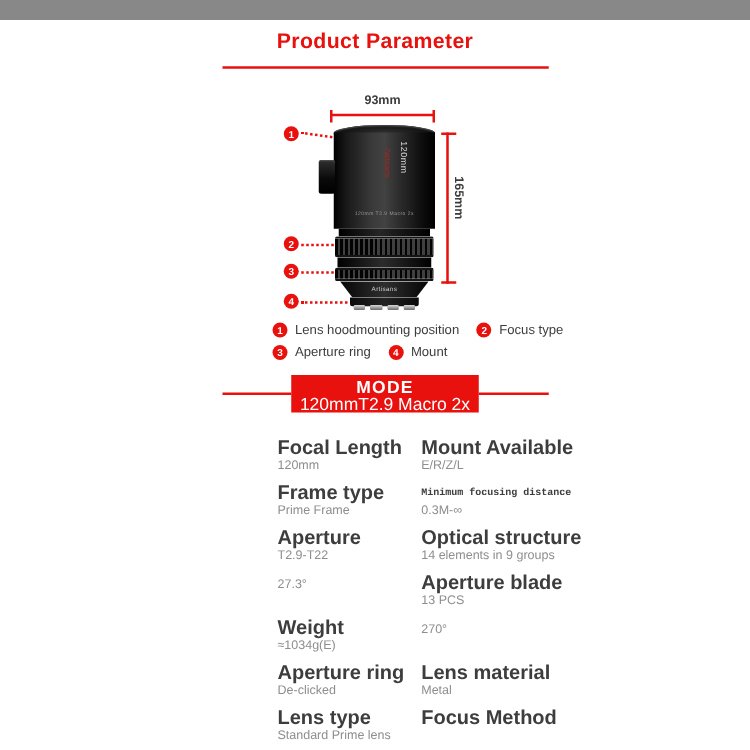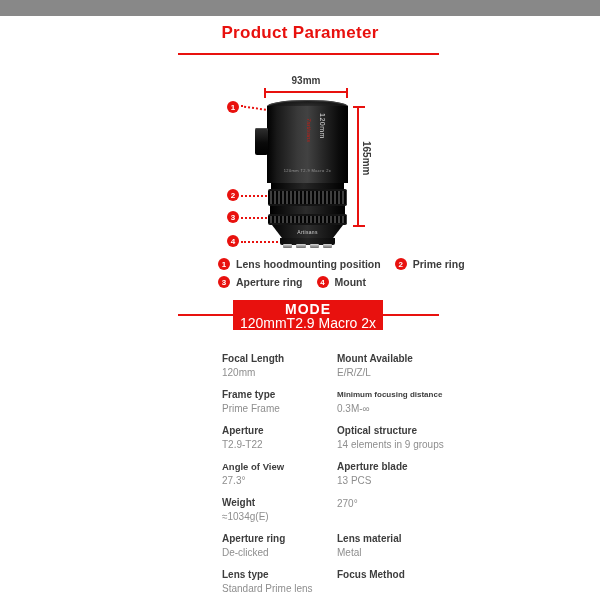--- a/index.html
+++ b/index.html
@@ -99,41 +99,41 @@
   .c1{left:227px;top:85px;} .l1{left:241px;top:91px;width:25px;transform:rotate(8deg);}
   .c2{left:227px;top:173px;} .l2{left:241px;top:179px;width:26px;}
   .c3{left:227px;top:195px;} .l3{left:241px;top:201px;width:26px;}
   .c4{left:227px;top:219px;} .l4{left:241px;top:225px;width:37px;}
 
   
   .legend-row{position:absolute;left:218px;display:flex;align-items:center;gap:14px;}
   .legend-row1{top:242px;}
   .legend-row2{top:260px;}
   .legend-item{display:flex;align-items:center;gap:6px;}
-  .legend-label{font-size:10.5px;color:#3d3d3d;font-weight:bold;white-space:nowrap;}
+  .legend-label{font-size:10.5px;color:#3d3d3d;font-weight:normal;white-space:nowrap;}
 
   
   .mode-line{position:absolute;top:298px;border-top:2px solid var(--red);}
   .mode-line-left{left:178px;width:55px;}
   .mode-line-right{left:383px;width:56px;}
   .mode-banner{
     position:absolute;left:233px;top:284px;width:150px;height:30px;background:var(--red);
     color:#fff;text-align:center;
   }
   .mode-title{font-size:14px;font-weight:bold;letter-spacing:1px;line-height:17px;margin-top:1px;text-align:center;}
   .mode-subtitle{font-size:14px;line-height:11px;}
 
   
   .specs{
     position:absolute;left:222px;top:336px;width:230px;
     display:grid;grid-template-columns:115px 115px;row-gap:9px;column-gap:0;
   }
   .spec-cell{min-height:25px;}
-  .spec-label{font-size:10px;font-weight:bold;color:var(--label);line-height:13px;white-space:nowrap;}
-  .spec-label.sm{font-size:8px;}
+  .spec-label{font-size:16px;font-weight:bold;color:var(--label);line-height:13px;white-space:nowrap;}
+  .spec-label.sm{font-size:8px;font-family:Liberation Mono, monospace;}
   .spec-label.md{font-size:9.5px;}
   .spec-value{font-size:10px;color:var(--value);line-height:12px;margin-top:2px;white-space:nowrap;}
 </style>
 </head>
 <body>
 
 <div class="page">
 
   <div class="page-title">Product Parameter</div>
   <div class="title-underline"></div>
@@ -172,21 +172,21 @@
   <div class="badge callout c4">4</div>
   <div class="leader l4"></div>
 
   <div class="legend-row legend-row1">
     <div class="legend-item">
       <span class="badge">1</span>
       <span class="legend-label">Lens hoodmounting position</span>
     </div>
     <div class="legend-item">
       <span class="badge">2</span>
-      <span class="legend-label">Prime ring</span>
+      <span class="legend-label">Focus type</span>
     </div>
   </div>
   <div class="legend-row legend-row2">
     <div class="legend-item">
       <span class="badge">3</span>
       <span class="legend-label">Aperture ring</span>
     </div>
     <div class="legend-item">
       <span class="badge">4</span>
       <span class="legend-label">Mount</span>
@@ -222,21 +222,20 @@
     <div class="spec-cell">
       <div class="spec-label">Aperture</div>
       <div class="spec-value">T2.9-T22</div>
     </div>
 
     <div class="spec-cell">
       <div class="spec-label">Optical structure</div>
       <div class="spec-value">14 elements in 9 groups</div>
     </div>
     <div class="spec-cell">
-      <div class="spec-label md">Angle of View</div>
       <div class="spec-value">27.3°</div>
     </div>
 
     <div class="spec-cell">
       <div class="spec-label">Aperture blade</div>
       <div class="spec-value">13 PCS</div>
     </div>
     <div class="spec-cell">
       <div class="spec-label">Weight</div>
       <div class="spec-value">≈1034g(E)</div>

